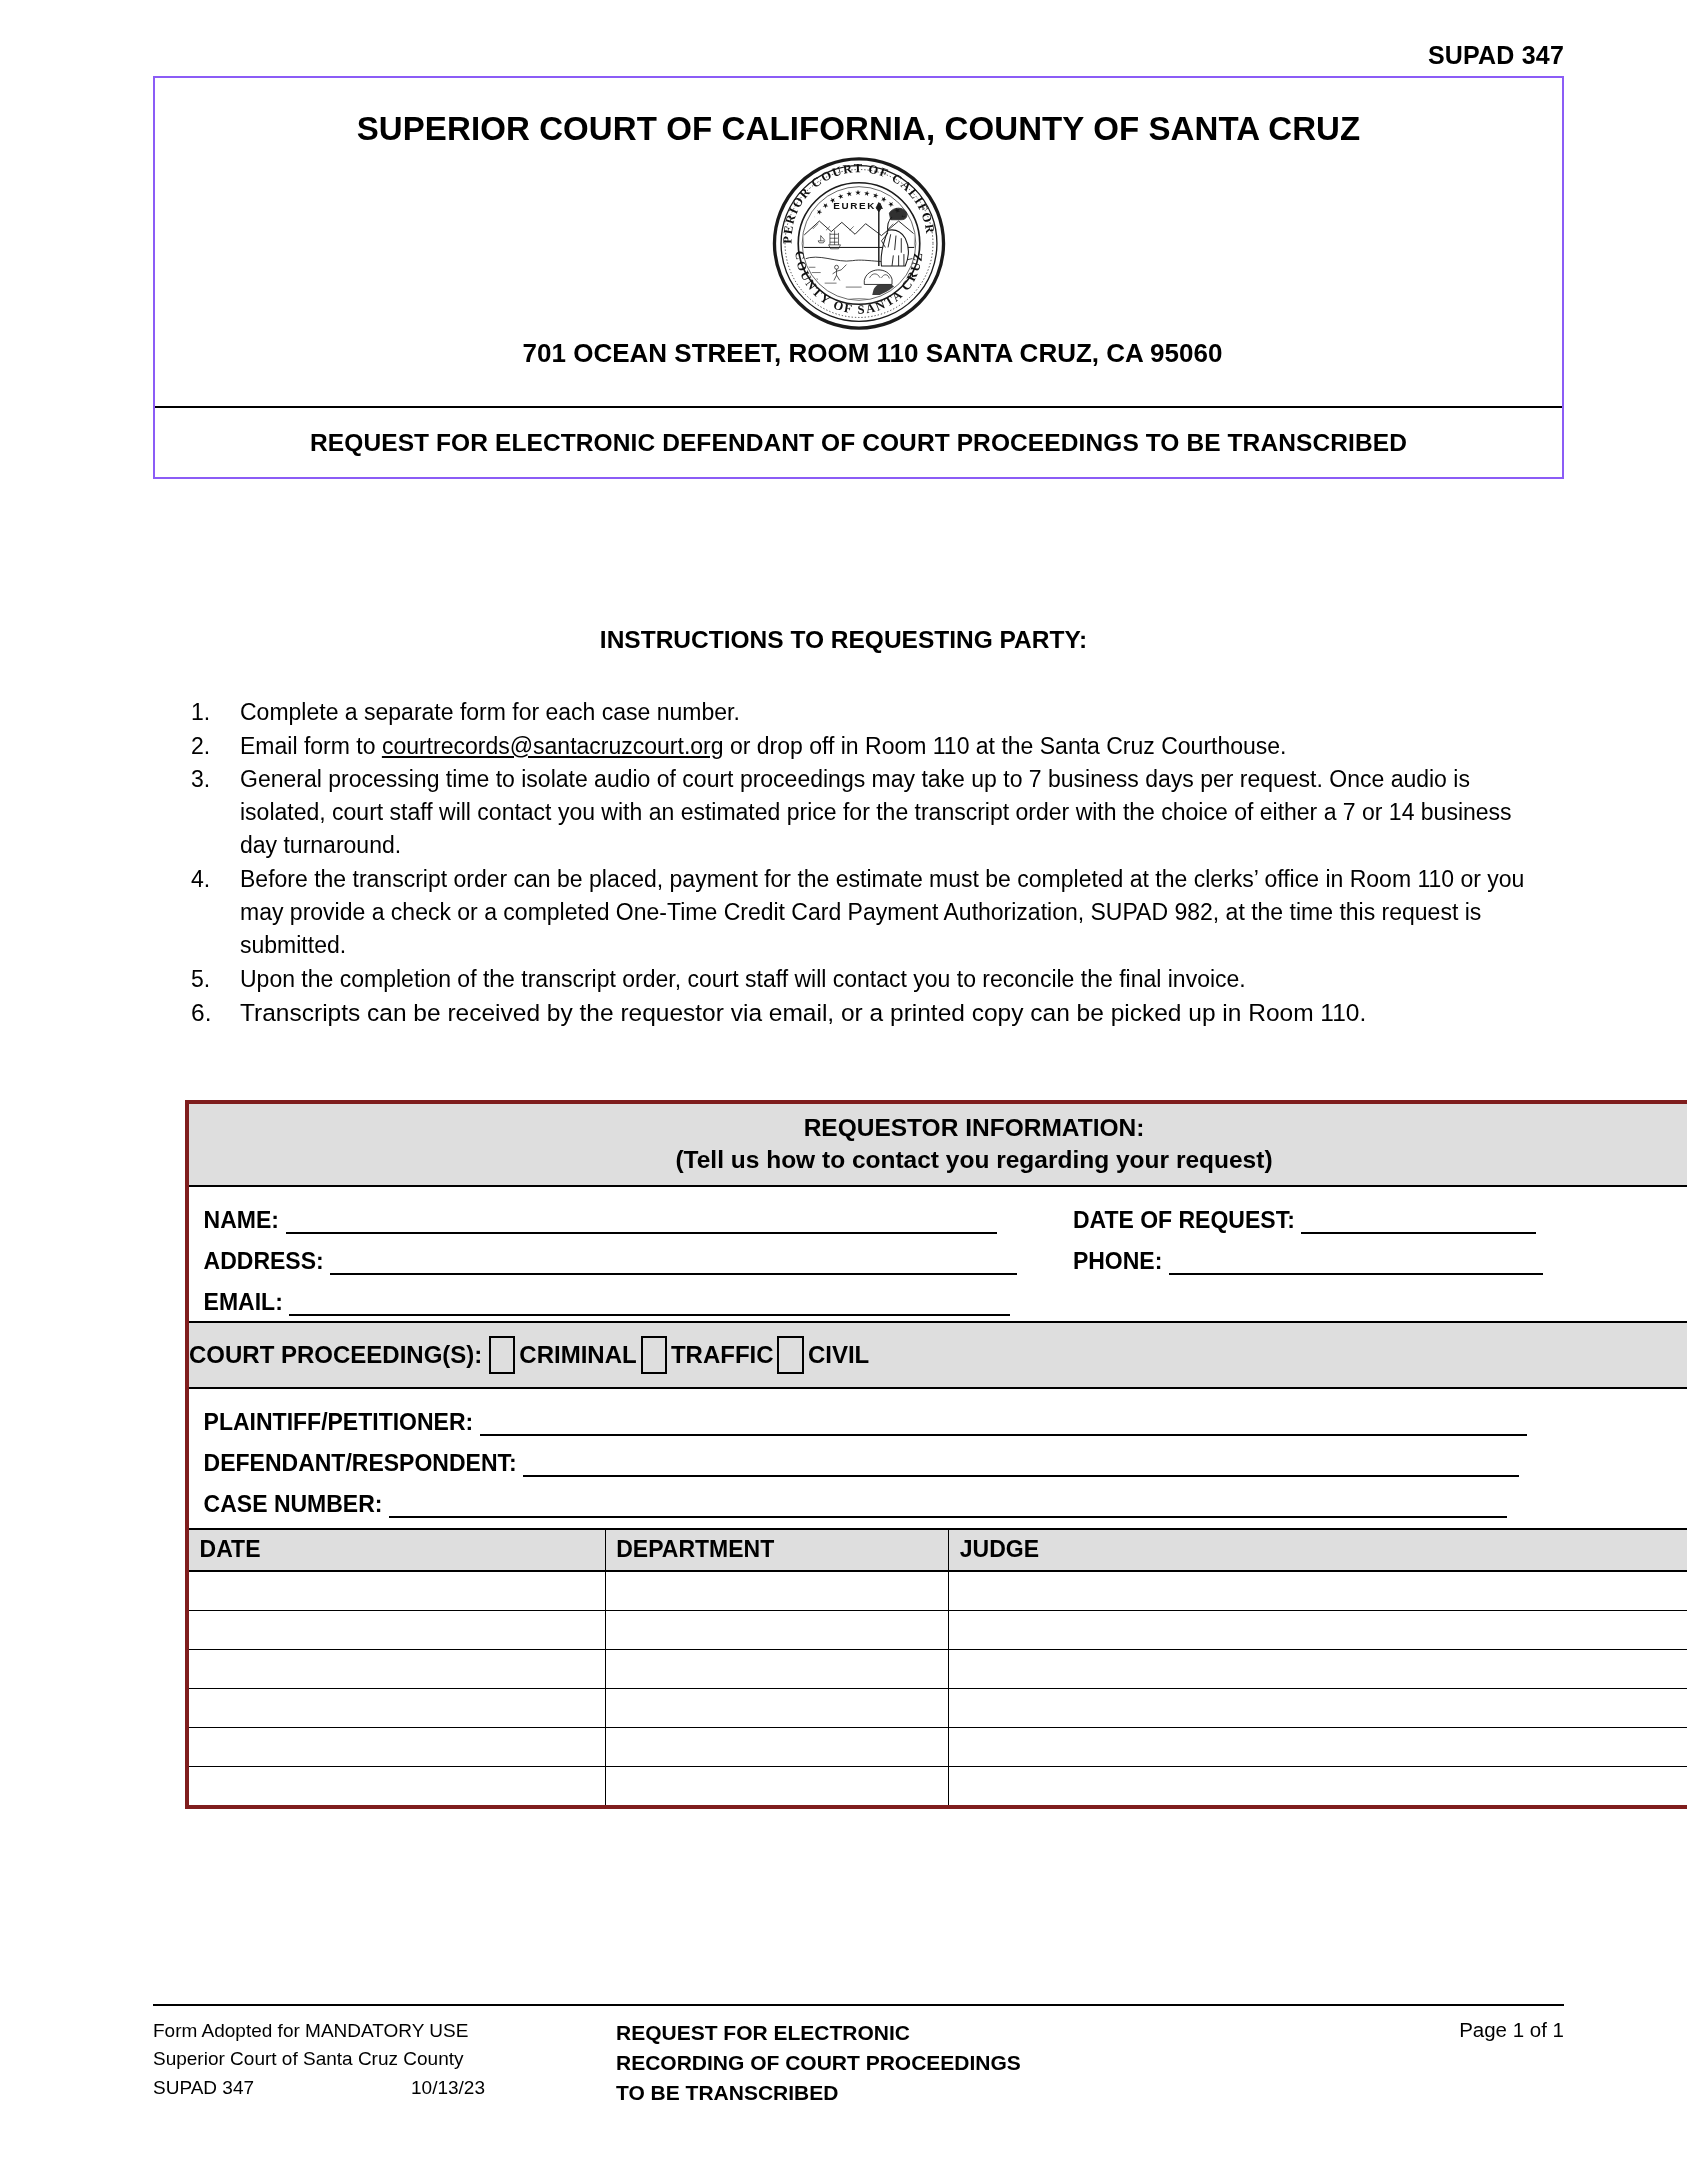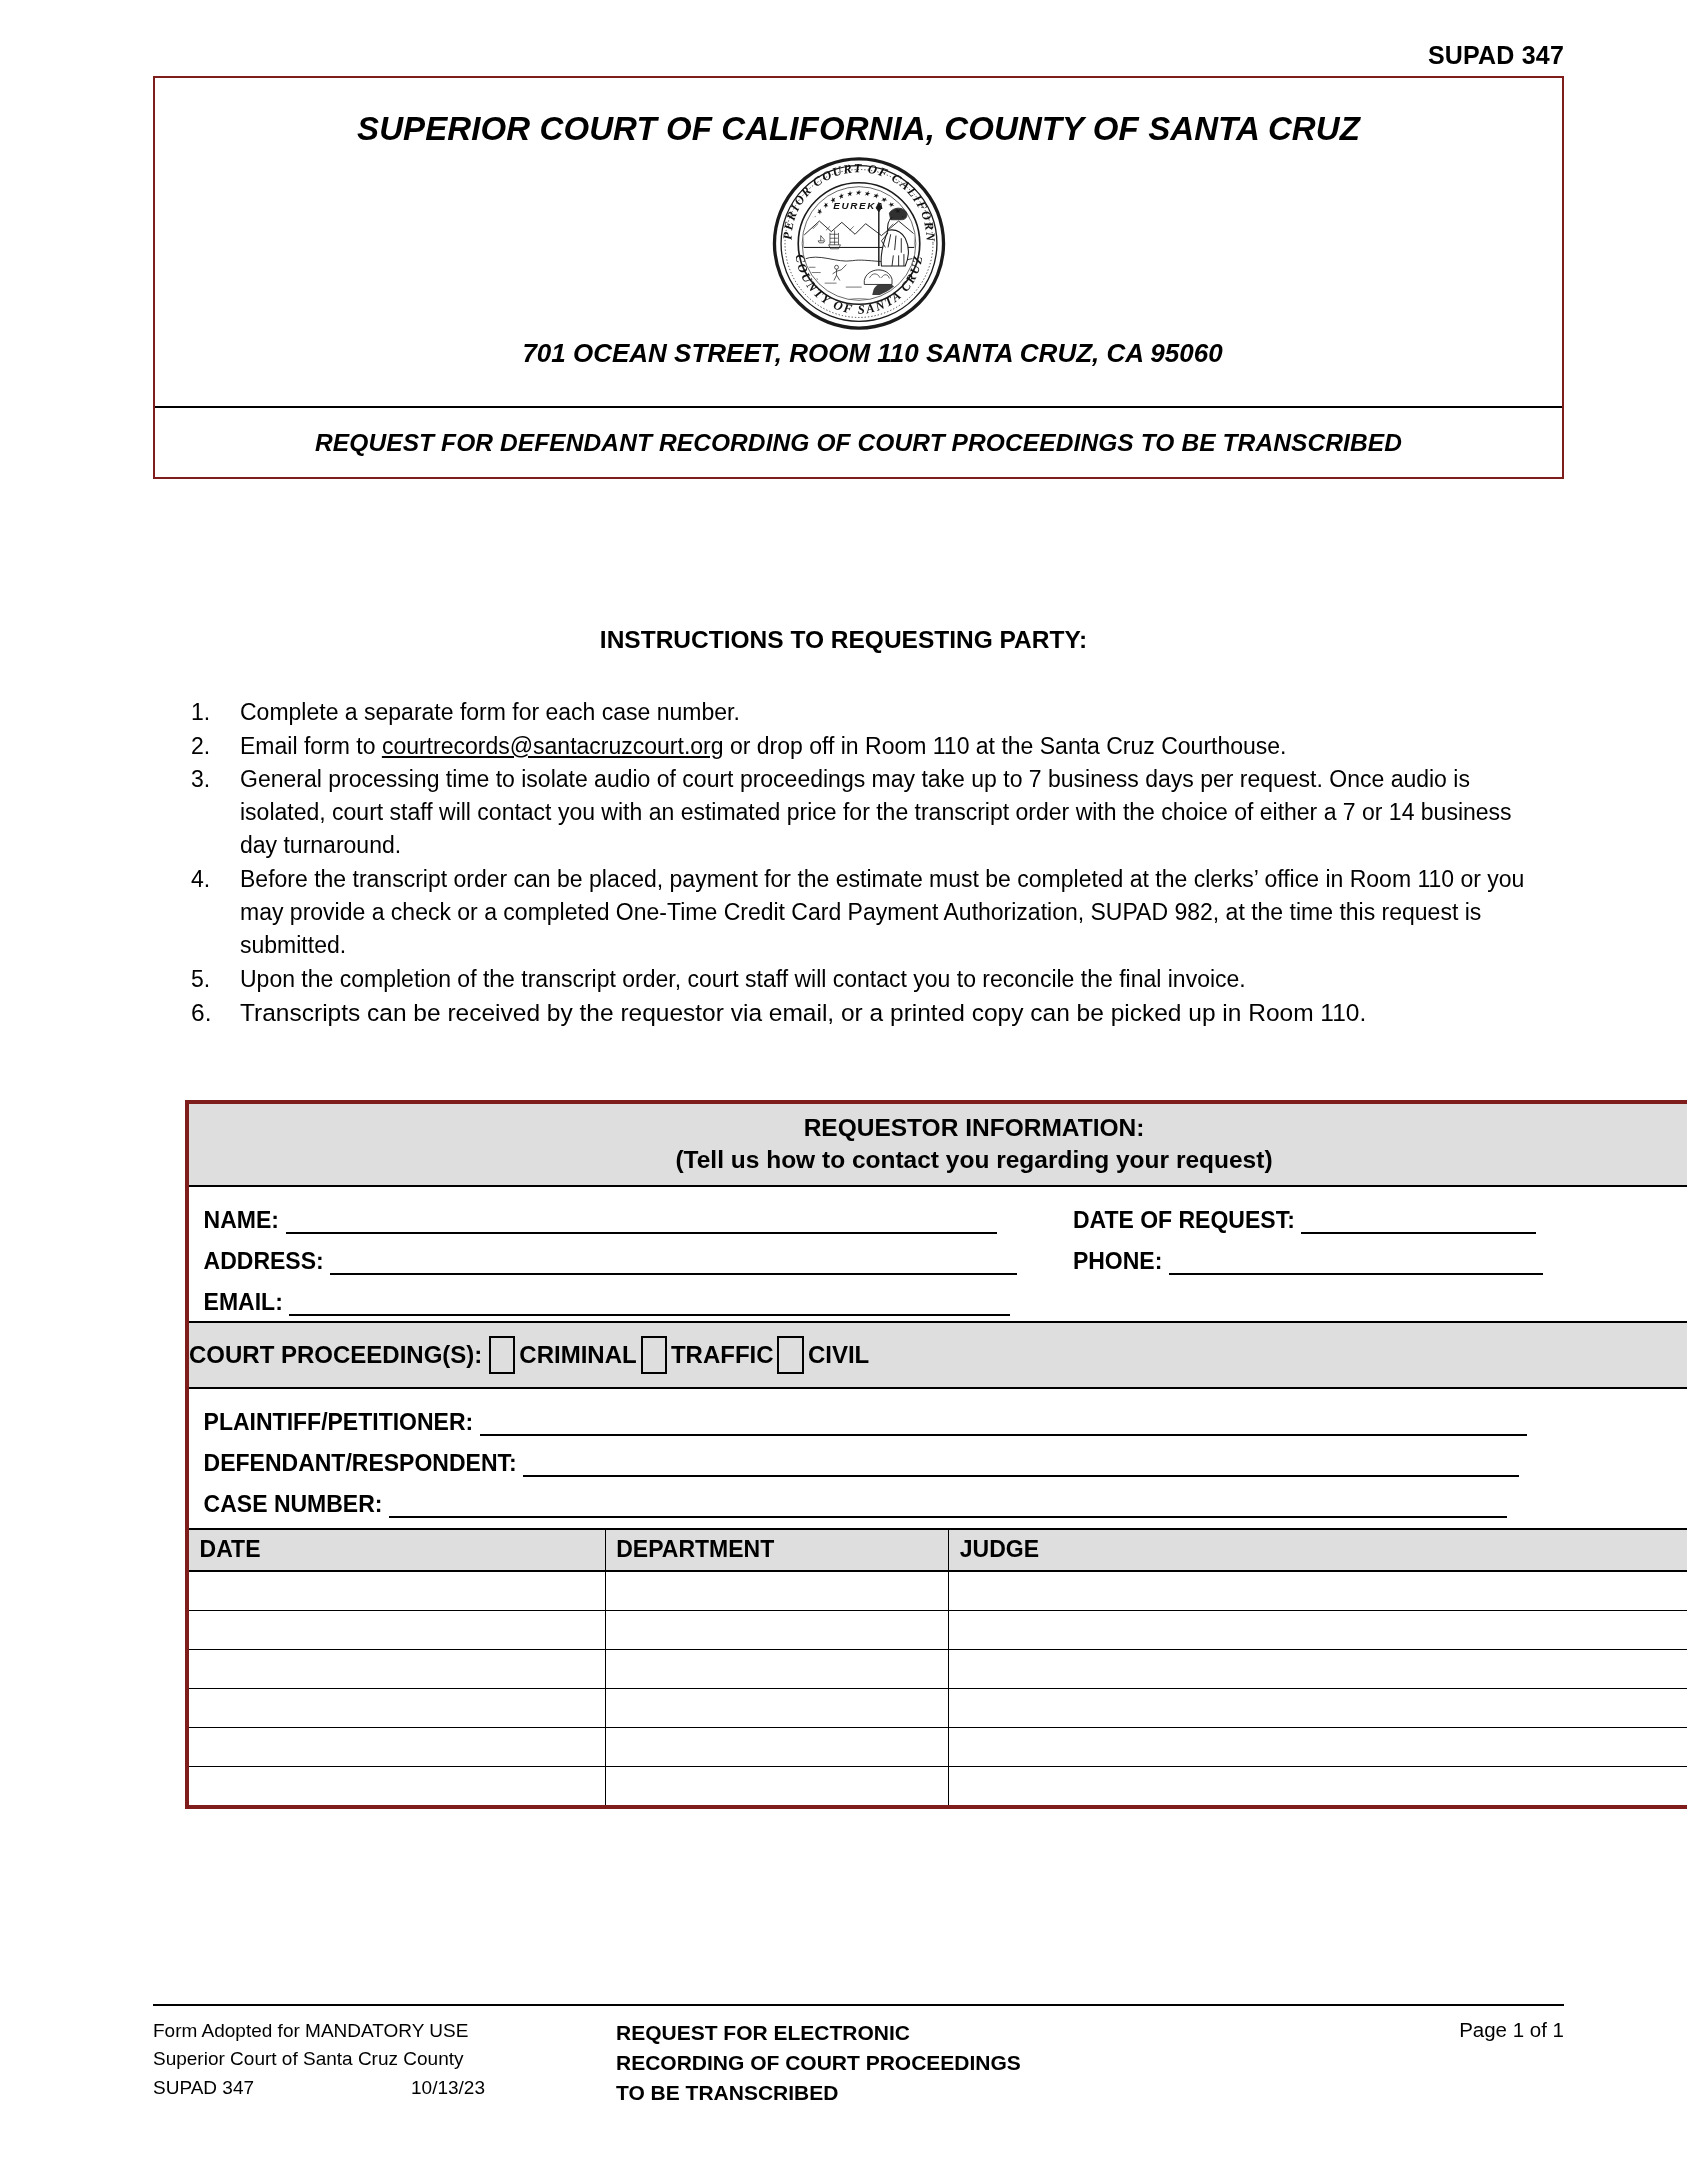--- a/index.html
+++ b/index.html
@@ -31,23 +31,22 @@
     font-weight: bold;
     letter-spacing: 0.2px;
   }
 
   
   .header-box {
     position: absolute;
     left: 153px;
     top: 76px;
     width: 1411px;
-    border: 2px solid #7f1d1d;
+    border: 2px solid #8b5cf6;
     box-sizing: border-box;
-    font-style: italic;
   }
   .court-title {
     text-align: center;
     font-size: 33px;
     font-weight: bold;
     letter-spacing: 0.1px;
     margin-top: 32px;
     margin-bottom: 6.6px;
   }
   .seal-wrap {
@@ -360,21 +359,21 @@
             <path d="M 44,-20 C 54,-22 64,-18 70,-8 C 76,4 76,20 70,34 L 34,34 C 32,18 36,0 44,-20 Z" fill="#ffffff" stroke="#1a1a1a" stroke-width="1.6"></path>
             <path d="M 48,-14 L 44,6 M 56,-12 L 54,10 M 64,-8 L 64,14 M 52,18 L 50,34 M 60,18 L 60,34 M 68,16 L 68,34"></path>
             <path d="M 44,-16 L 34,-4 L 40,6" stroke-width="1.3"></path>
           </g>
         </g>
       </svg>
     </div>
 
     <div class="court-address">701 OCEAN STREET, ROOM 110 SANTA CRUZ, CA 95060</div>
     <div class="header-divider"></div>
-    <div class="form-title">REQUEST FOR DEFENDANT RECORDING OF COURT PROCEEDINGS TO BE TRANSCRIBED</div>
+    <div class="form-title">REQUEST FOR ELECTRONIC DEFENDANT OF COURT PROCEEDINGS TO BE TRANSCRIBED</div>
   </div>
 
   <div class="instructions-heading">INSTRUCTIONS TO REQUESTING PARTY:</div>
 
   <div class="instructions">
     <div class="instr-item">
       <span class="instr-num">1.</span>
       <span class="instr-text">Complete a separate form for each case number.</span>
     </div>
 

